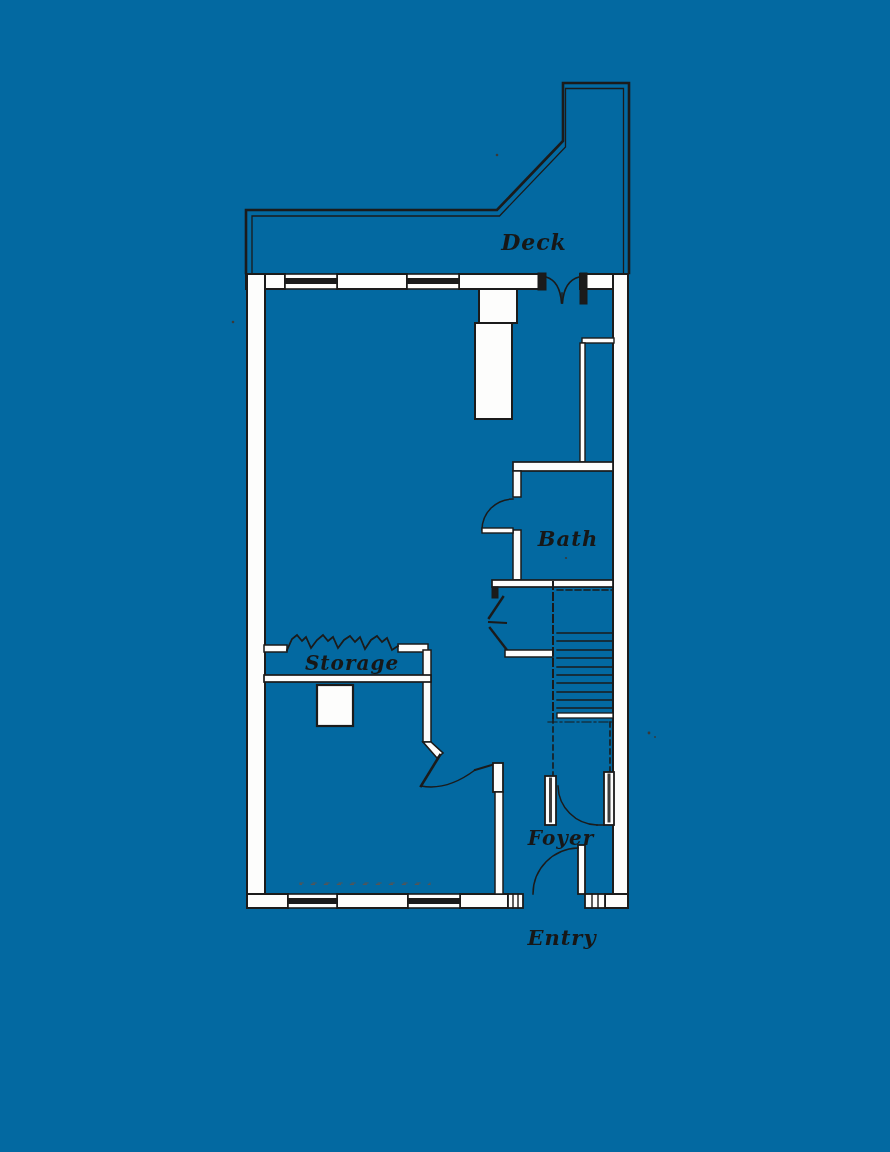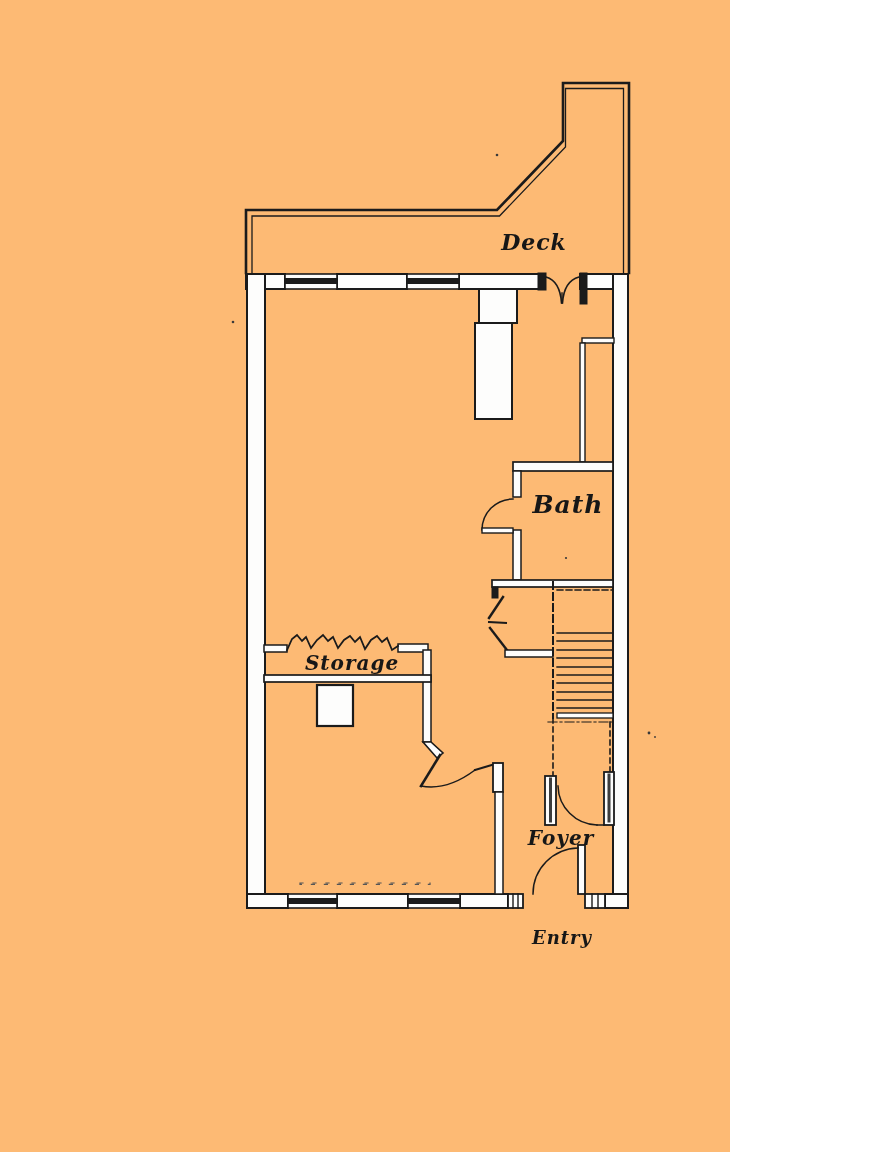--- a/index.html
+++ b/index.html
@@ -1,26 +1,26 @@
 <!DOCTYPE html>
 <html><head>
 <meta charset="utf-8">
 <style>
   html,body{margin:0;padding:0;background:#ffffff;}
-  #page{position:relative;width:730px;height:1152px;background:#fdba74;overflow:hidden;
+  #page{position:relative;width:890px;height:1152px;background:#0369a1;overflow:hidden;
         font-family:"DejaVu Serif", serif;}
   #plan-svg{position:absolute;left:0;top:0;}
   .room-label{position:absolute;transform:translate(-50%,-50%);
       font-style:italic;font-weight:bold;color:#171717;white-space:nowrap;
       letter-spacing:1px;}
   .lbl-deck{left:534px;top:242px;font-size:22px;}
-  .lbl-bath{left:568px;top:504px;font-size:25px;}
+  .lbl-bath{left:568px;top:538px;font-size:21px;}
   .lbl-storage{left:352px;top:663px;font-size:20px;}
   .lbl-foyer{left:561px;top:838px;font-size:20px;font-style:italic;}
-  .lbl-entry{left:562px;top:937px;font-size:18px;}
+  .lbl-entry{left:562px;top:937px;font-size:21px;}
 </style>
 </head>
 <body>
 
 <div id="page">
 
 <svg id="plan-svg" width="890" height="1152" viewBox="0 0 890 1152">
   <g fill="none" stroke="#1b1b1b" stroke-linecap="square">
 
     <g>

